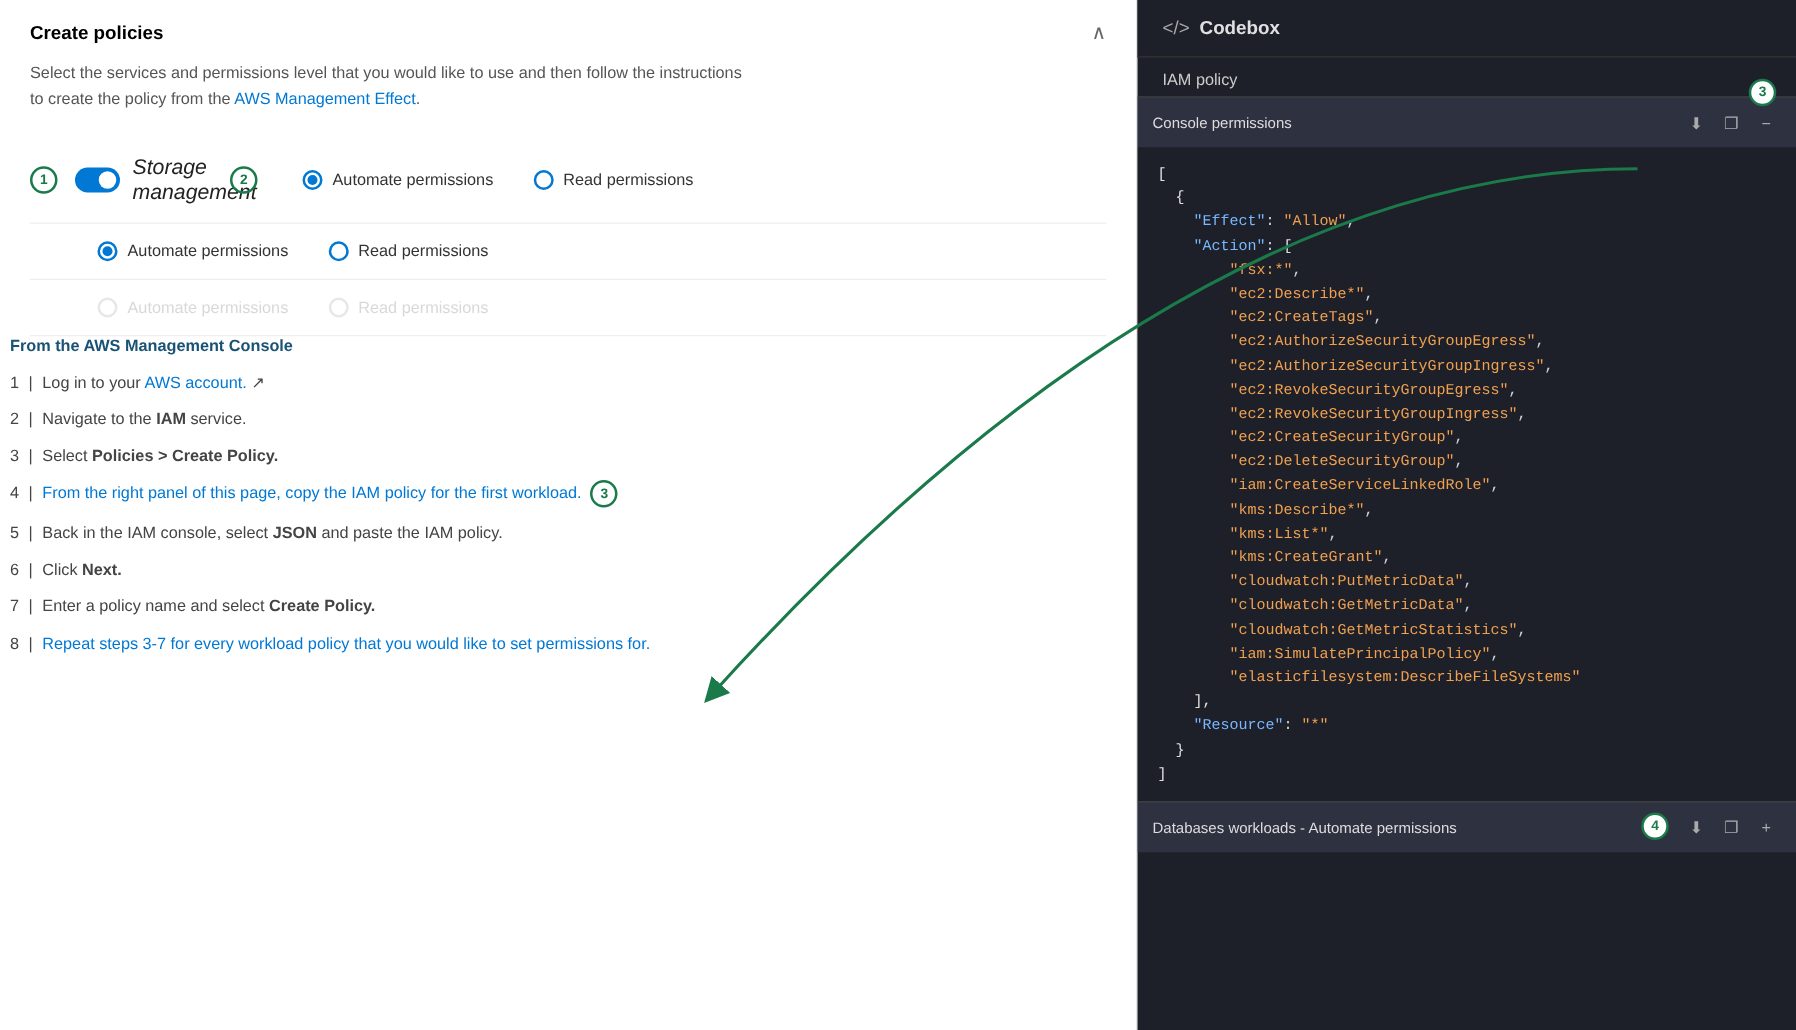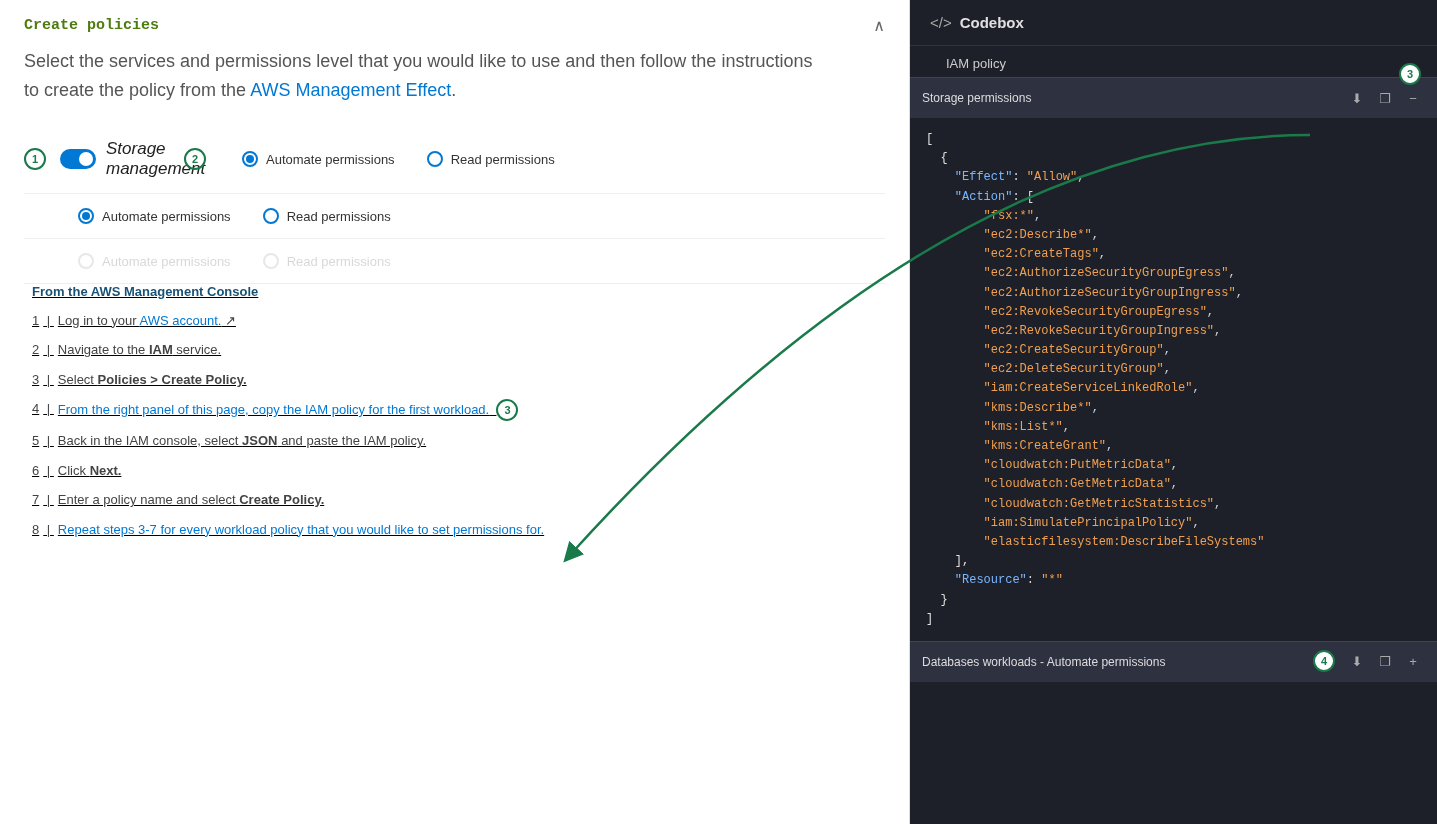--- a/index.html
+++ b/index.html
@@ -28,30 +28,29 @@
     }
     .section-header {
       display: flex;
       justify-content: space-between;
       align-items: center;
       margin-bottom: 12px;
     }
     .section-title {
       font-size: 15px;
       font-weight: 600;
-      color: #4d7c0f;
-      font-family: Liberation Mono, monospace;
+      color: #000000;
     }
     .collapse-icon {
       font-size: 16px;
       color: #666;
       cursor: pointer;
     }
     .description {
-      font-size: 18px;
+      font-size: 13px;
       color: #555;
       line-height: 1.6;
       margin-bottom: 20px;
     }
     .description a {
       color: #0078d4;
       text-decoration: none;
     }
     .workload-row {
       display: flex;
@@ -106,21 +105,21 @@
     .toggle-slider.off::before { left: 3px; }
 
     .permissions-col {
       display: flex;
       align-items: center;
       gap: 32px;
       flex: 1;
     }
     .radio-option {
       display: flex;
-      align-items: flex-end;
+      align-items: center;
       gap: 8px;
       cursor: pointer;
     }
     .radio-option.disabled { opacity: 0.45; cursor: default; }
 
     
     .radio-circle {
       width: 16px; height: 16px;
       border-radius: 50%;
       border: 2px solid #0078d4;
@@ -149,22 +148,21 @@
       border: 2px solid #1a7a4a;
       color: #1a7a4a;
       font-size: 11px;
       font-weight: 700;
       margin-right: 4px;
       flex-shrink: 0;
     }
 
     
     .aws-section {
-      padding: 0 24px 24px 32px;
-      text-decoration: underline;
+      padding: 0 24px 24px 8px;
     }
     .aws-title {
       font-size: 13px;
       font-weight: 700;
       color: #1a5276;
       margin-bottom: 12px;
     }
     .steps-list {
       list-style: none;
     }
@@ -203,21 +201,21 @@
     .codebox-title-icon {
       color: #aaa;
       font-size: 15px;
     }
     .codebox-title-text {
       font-size: 15px;
       font-weight: 600;
       color: #e0e0e0;
     }
     .iam-policy-label {
-      padding: 10px 20px 6px 36px;
+      padding: 10px 20px 6px 20px;
       font-size: 13px;
       color: #ccc;
       font-weight: 500;
     }
 
     
     .code-block {
       display: flex;
       flex-direction: column;
       flex: 1;
@@ -420,21 +418,21 @@
   <div class="right-panel">
     <div class="codebox-header">
       <span class="codebox-title-icon">&lt;/&gt;</span>
       <span class="codebox-title-text">Codebox</span>
     </div>
     <div class="iam-policy-label">IAM policy</div>
 
     <div style="position:relative;">
       <div class="code-block">
         <div class="code-block-header">
-          <span class="code-block-label">Storage permissions</span>
+          <span class="code-block-label">Console permissions</span>
           <div class="code-block-actions">
             <button class="code-action-btn" title="Download">⬇</button>
             <button class="code-action-btn" title="Copy">❐</button>
             <button class="code-action-btn" title="Collapse">−</button>
           </div>
         </div>
 
         <div style="position:absolute;top:-14px;right:16px;z-index:10;">
           <span class="step-circle-green">3</span>
         </div>

